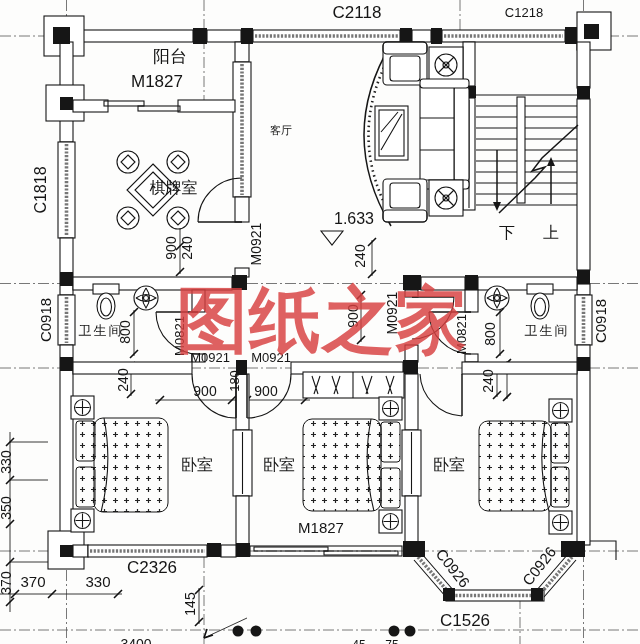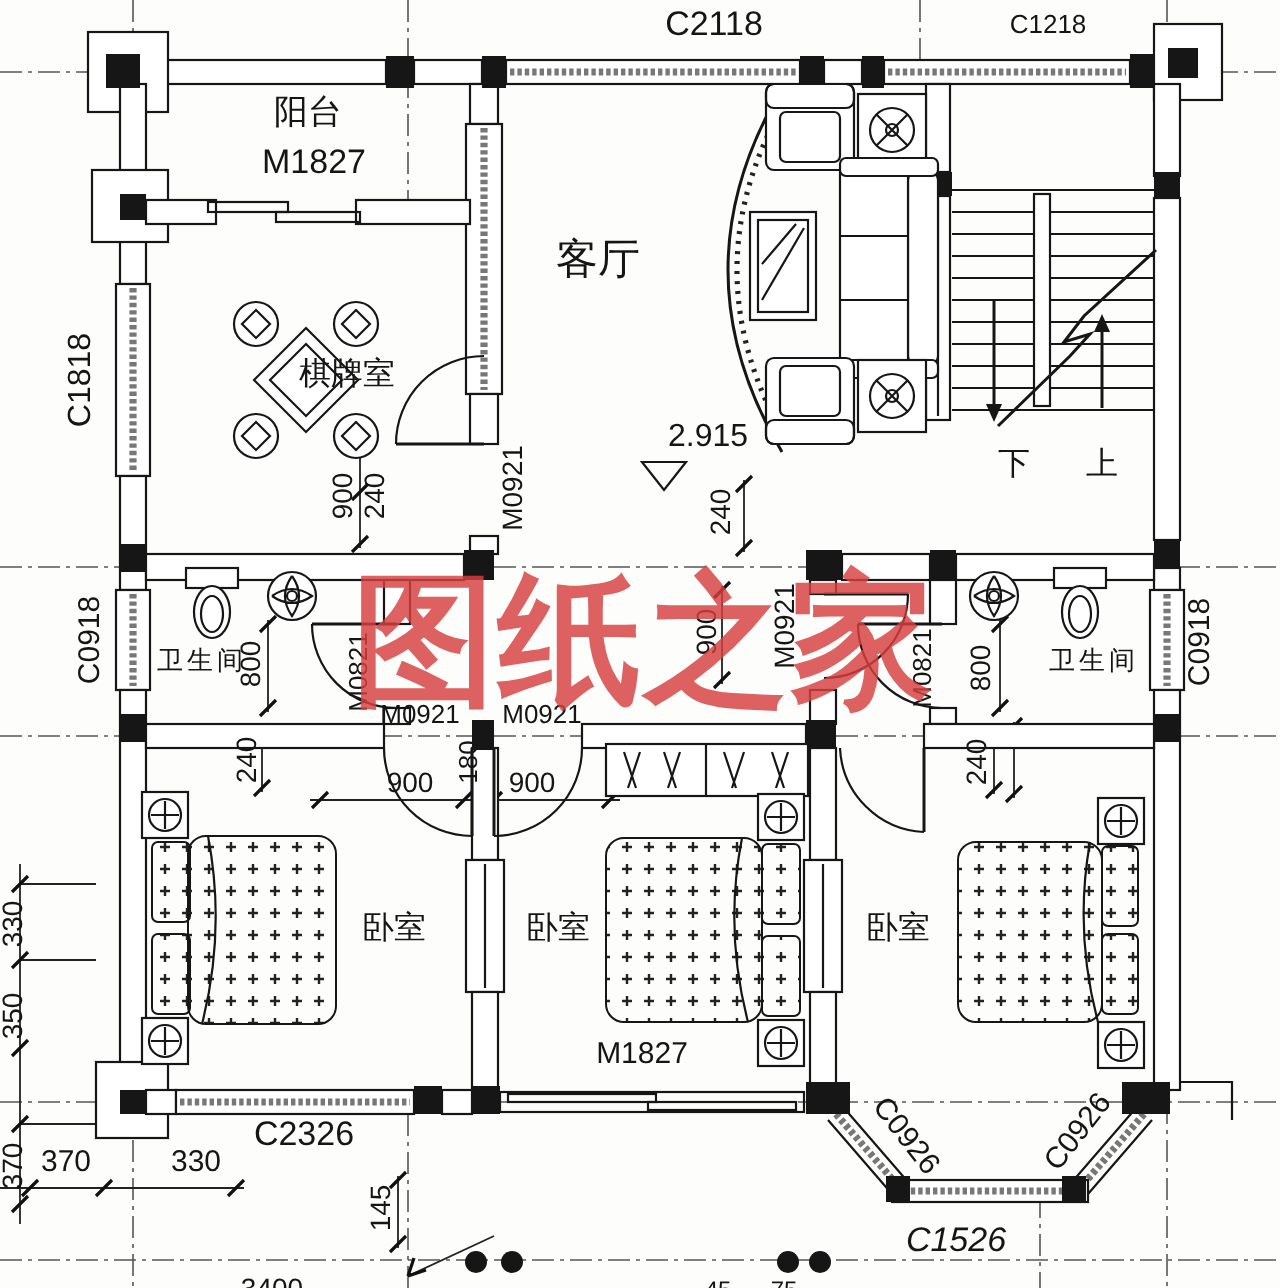--- a/index.html
+++ b/index.html
@@ -378,26 +378,26 @@
         </g>
     <g>
           <line class="n2" x1="462" y1="374" x2="462" y2="416"></line>
           <path class="n" d="M462,416 A44,44 0 0 1 420,374"></path>
         </g>
   </g>
 </svg>
 
 <div class="lbl" style="left:357px;top:12px;font-size:17px;">C2118</div>
 <div class="lbl" style="left:524px;top:12px;font-size:13px;">C1218</div>
-<div class="lbl" style="left:154px;top:56px;font-size:17px;">阳台</div>
+<div class="lbl" style="left:170px;top:56px;font-size:17px;">阳台</div>
 <div class="lbl" style="left:157px;top:81px;font-size:17px;">M1827</div>
-<div class="lbl" style="left:281px;top:130px;font-size:21px;margin-left:18px;">客厅</div>
+<div class="lbl" style="left:281px;top:130px;font-size:11px;">客厅</div>
 <div class="lbl" style="left:155px;top:188px;font-size:16px;padding-left:37px;">棋牌室</div>
 <div class="lbl v" style="left:41px;top:190px;font-size:16px;">C1818</div>
-<div class="lbl" style="left:354px;top:219px;font-size:16px;">2.915</div>
+<div class="lbl" style="left:354px;top:219px;font-size:16px;">1.633</div>
 <div class="lbl v" style="left:360px;top:256px;font-size:14px;">240</div>
 <div class="lbl v" style="left:256px;top:244px;font-size:14px;">M0921</div>
 <div class="lbl v" style="left:171px;top:248px;font-size:14px;">900</div>
 <div class="lbl v" style="left:187px;top:248px;font-size:14px;">240</div>
 <div class="lbl" style="left:101px;top:330px;font-size:13px;letter-spacing:2px;">卫生间</div>
 <div class="lbl v" style="left:179px;top:336px;font-size:13px;">M0821</div>
 <div class="lbl v" style="left:125px;top:332px;font-size:14px;">800</div>
 <div class="lbl v" style="left:123px;top:380px;font-size:14px;">240</div>
 <div class="lbl v" style="left:45px;top:320px;font-size:15px;">C0918</div>
 <div class="lbl" style="left:547px;top:330px;font-size:13px;letter-spacing:2px;">卫生间</div>
@@ -417,21 +417,21 @@
 <div class="lbl" style="left:197px;top:465px;font-size:16px;">卧室</div>
 <div class="lbl" style="left:279px;top:465px;font-size:16px;">卧室</div>
 <div class="lbl" style="left:449px;top:465px;font-size:16px;">卧室</div>
 <div class="lbl" style="left:321px;top:527px;font-size:15px;">M1827</div>
 <div class="lbl" style="left:152px;top:567px;font-size:17px;">C2326</div>
 <div class="lbl" style="left:33px;top:581px;font-size:15px;">370</div>
 <div class="lbl" style="left:98px;top:581px;font-size:15px;">330</div>
 <div class="lbl v" style="left:190px;top:604px;font-size:14px;">145</div>
 <div class="lbl r52" style="left:453px;top:568px;font-size:15px;">C0926</div>
 <div class="lbl rm52" style="left:539px;top:566px;font-size:15px;">C0926</div>
-<div class="lbl" style="left:478px;top:620px;font-size:17px;font-style:italic;">C1526</div>
+<div class="lbl" style="left:465px;top:620px;font-size:17px;">C1526</div>
 <div class="lbl v" style="left:6px;top:462px;font-size:14px;">330</div>
 <div class="lbl v" style="left:6px;top:508px;font-size:14px;">350</div>
 <div class="lbl v" style="left:6px;top:583px;font-size:14px;">370</div>
 <div class="lbl" style="left:136px;top:644px;font-size:14px;">3400</div>
 <div class="lbl" style="left:359px;top:645px;font-size:12px;">45</div>
 <div class="lbl" style="left:392px;top:645px;font-size:12px;">75</div>
 
 <div class="wm" style="left: 322px; top: 321px; font-size: 72px; color: rgb(216, 64, 64);">图纸之家</div>
 
 </div>

